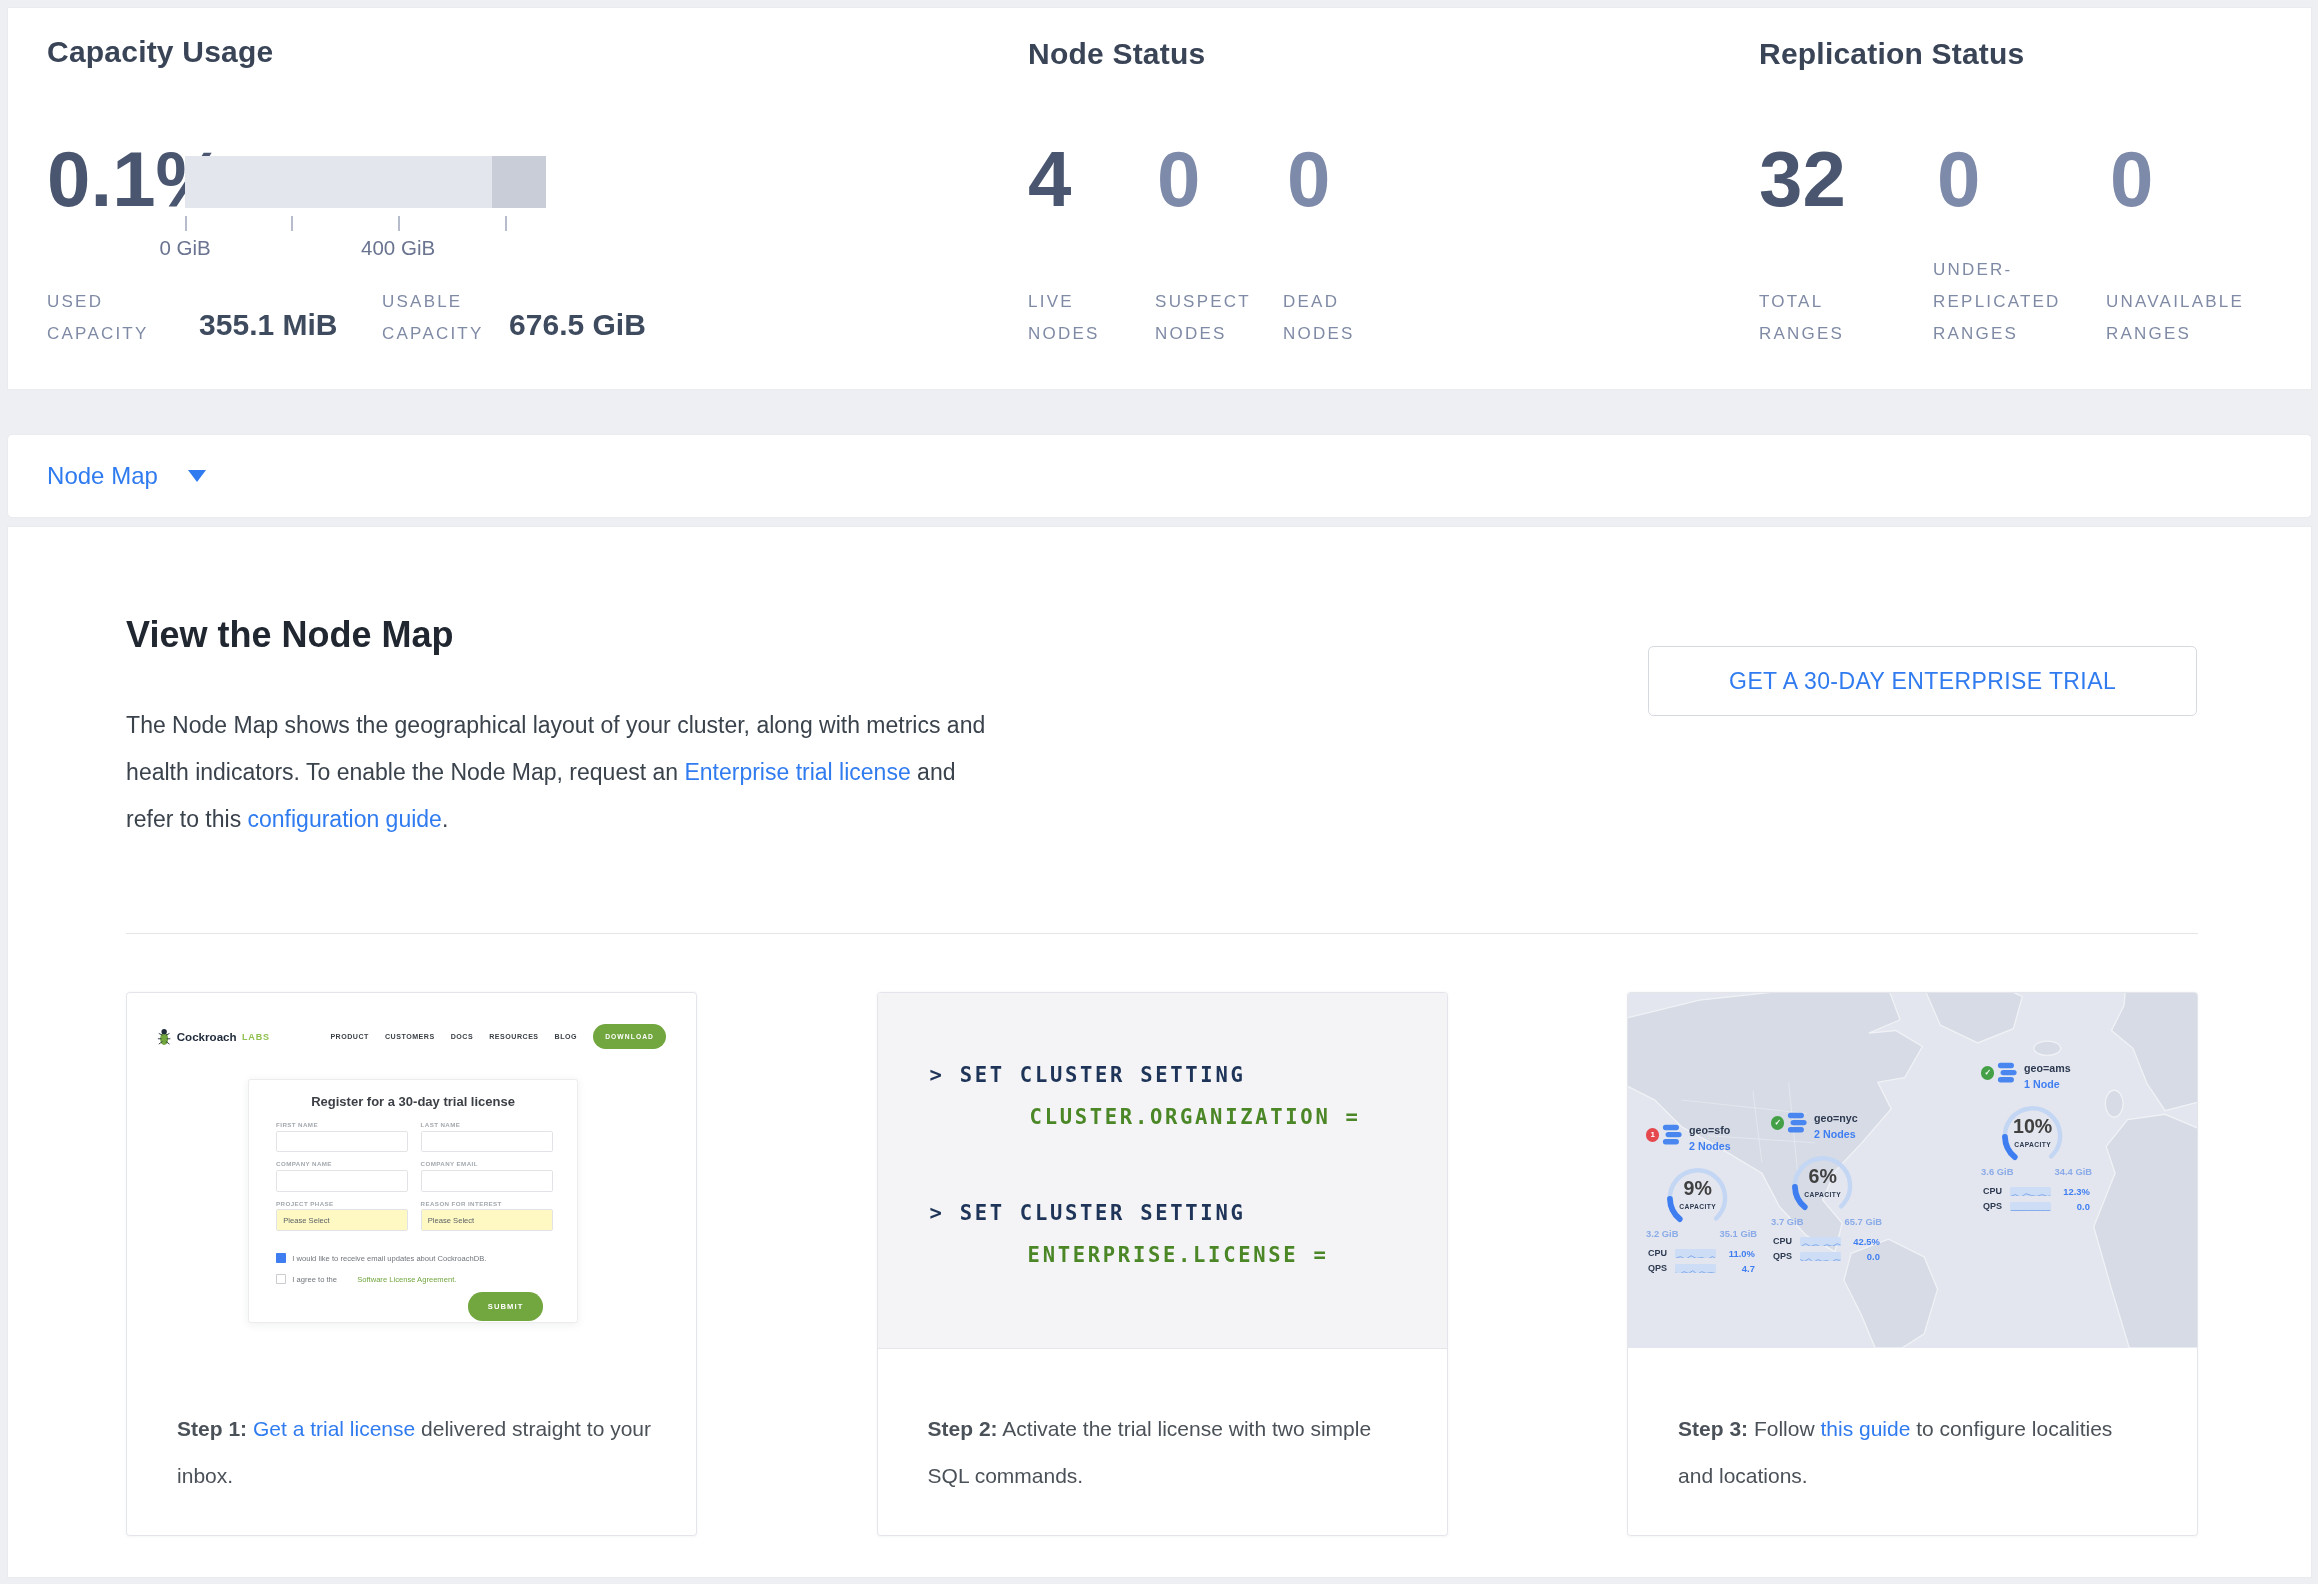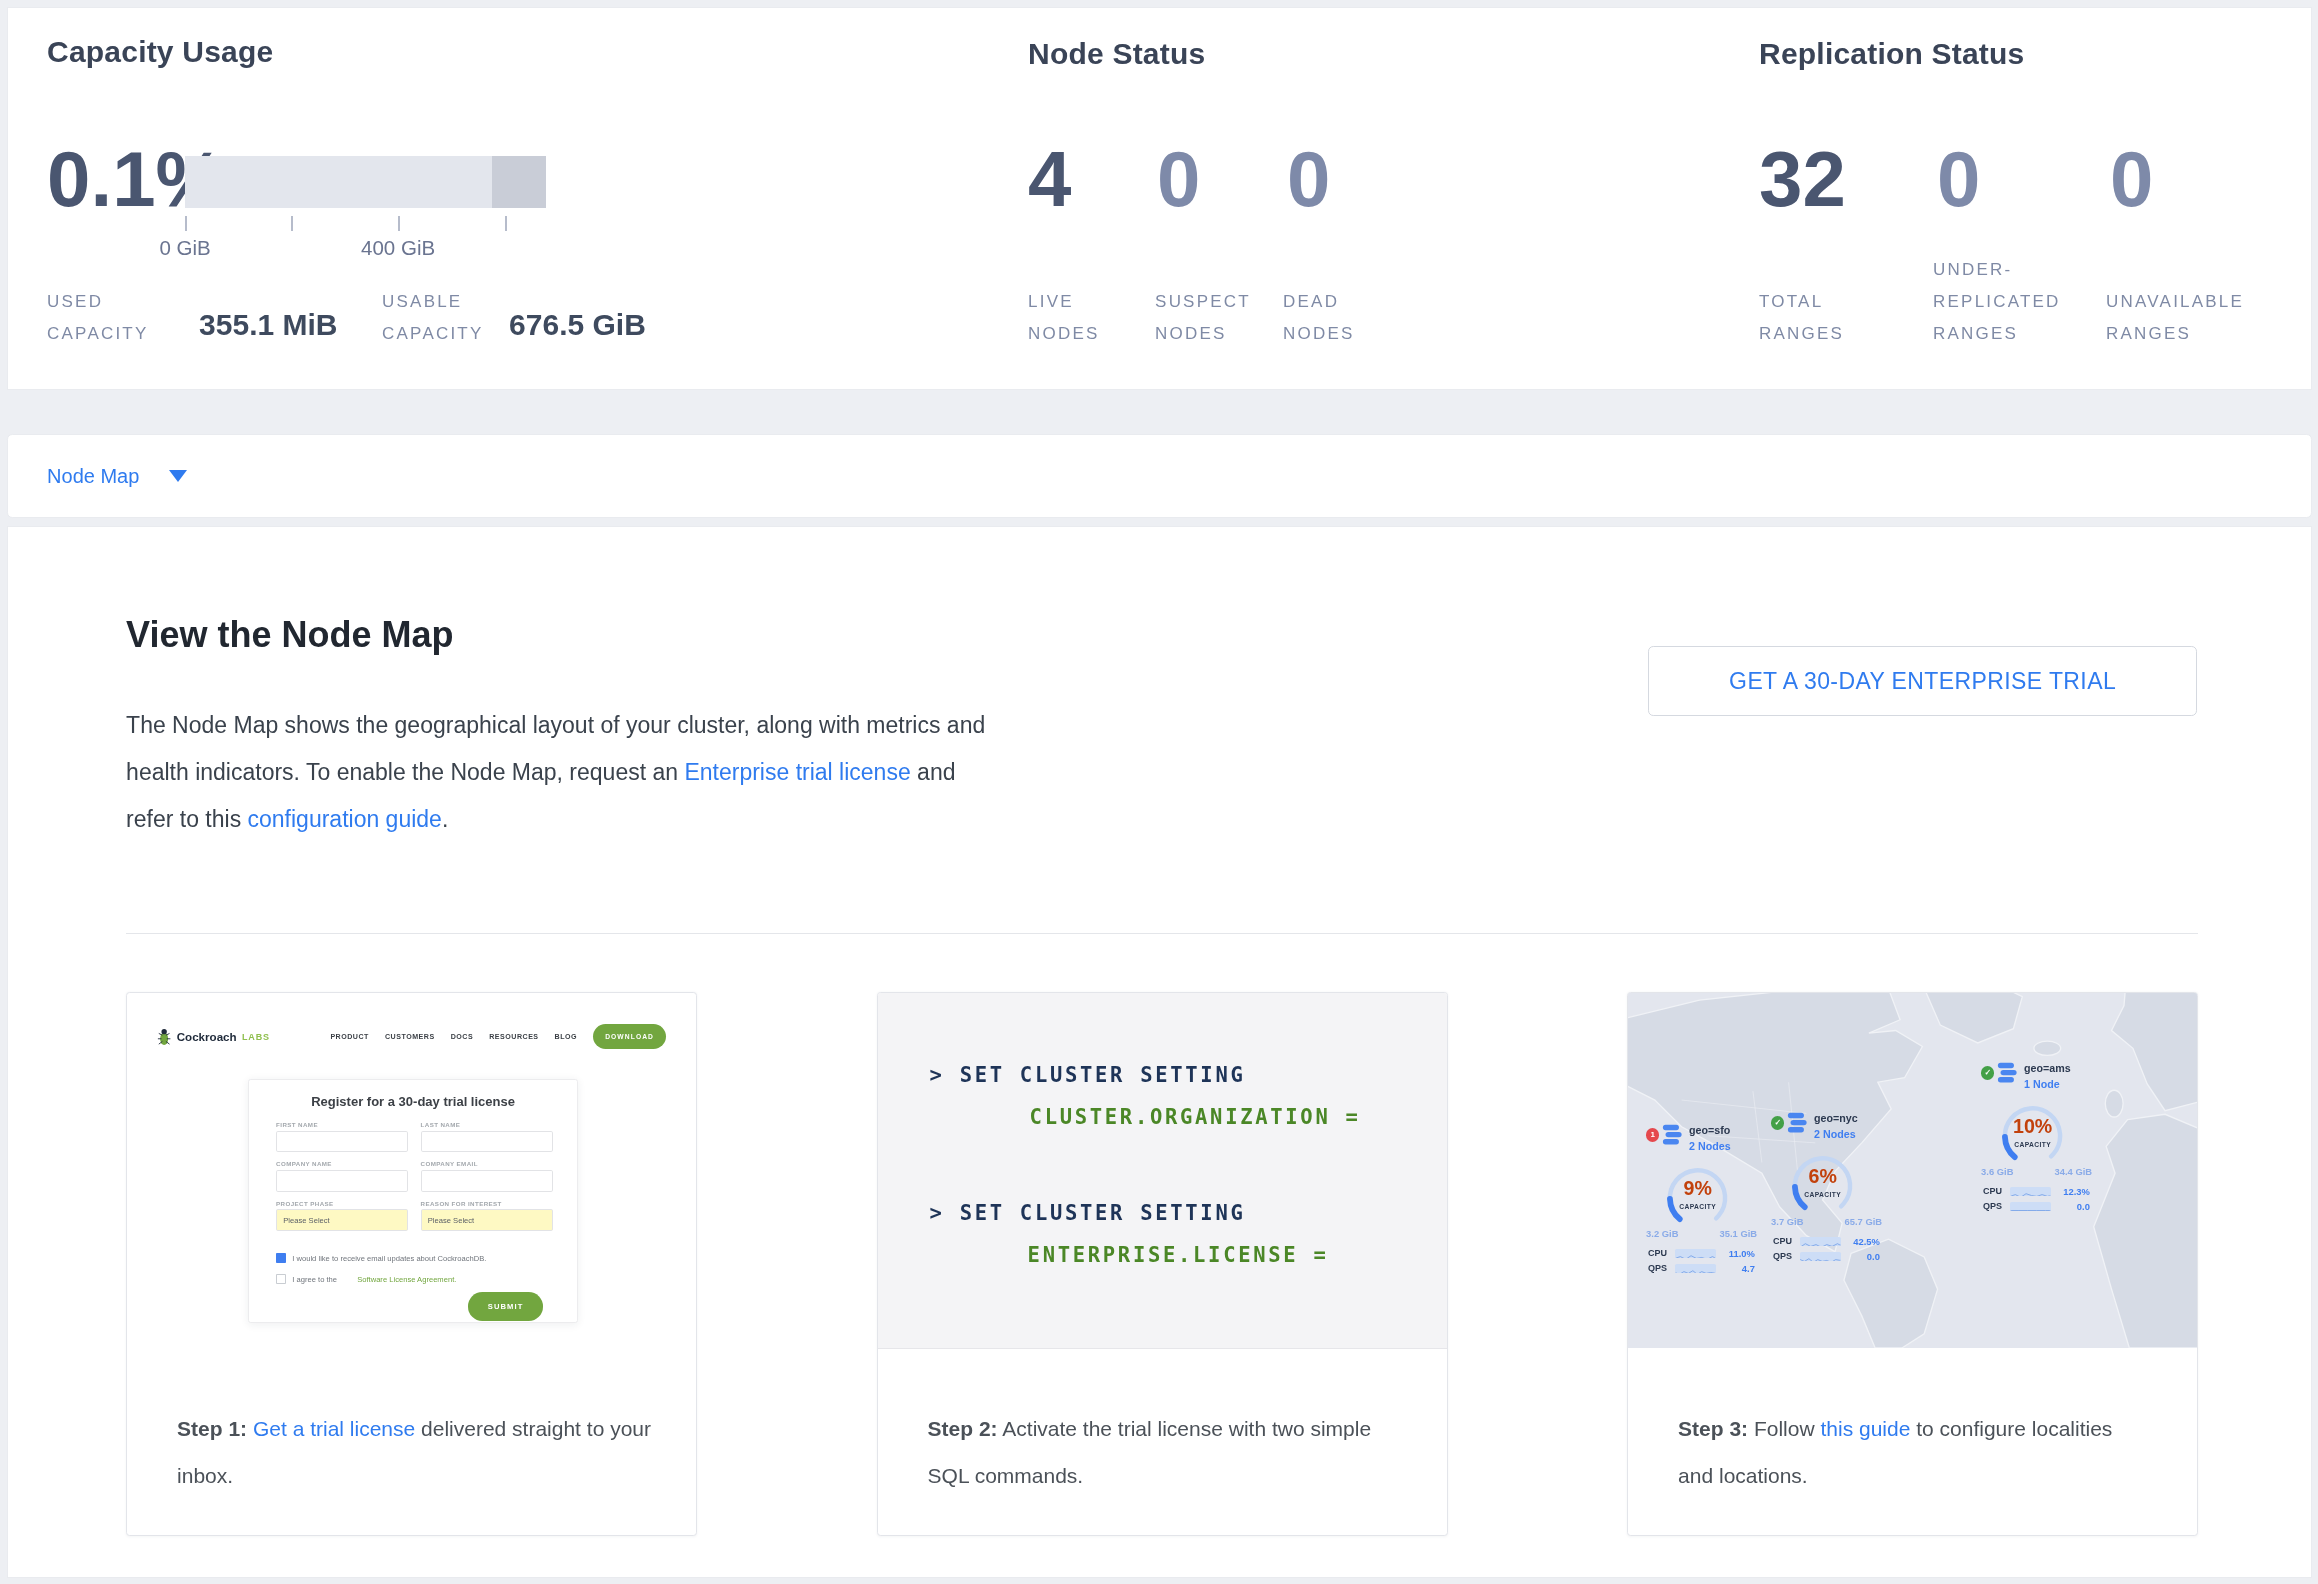--- a/index.html
+++ b/index.html
@@ -14,21 +14,21 @@
   .bignum.dim{color:#7e8aa9;}
   .cap-bar{position:absolute;left:177px;top:148px;width:361px;height:52px;background:#e3e6ed;}
   .cap-bar .tail{position:absolute;right:0;top:0;height:100%;width:54px;background:#c9cdd7;}
   .tick{position:absolute;top:208px;width:1.8px;height:15px;background:#b6bccb;}
   .tick-label{position:absolute;top:228px;transform:translateX(-50%);font-size:20.5px;color:#6a7490;}
   .stat-label{position:absolute;font-size:17px;font-weight:500;color:#7f8aa5;letter-spacing:2.2px;line-height:32px;}
   .stat-value{position:absolute;font-size:30px;font-weight:700;color:#3e4a5e;}
 
   
   #selector-panel{left:7.1px;top:434px;right:7.1px;height:84px;border-radius:5.3px;display:flex;align-items:center;cursor:pointer;}
-  #selector-panel .sel-label{margin-left:39px;font-size:20px;font-weight:500;color:#2f7bef;}
+  #selector-panel .sel-label{margin-left:39px;font-size:24px;font-weight:500;color:#2f7bef;}
   .caret-down{width:0;height:0;margin-left:30px;border-left:9.8px solid transparent;border-right:9.8px solid transparent;border-top:12.5px solid #2f7bef;}
 
   
   #main-panel{left:7.1px;top:526px;right:7.1px;height:1052px;}
   #main-panel h2{position:absolute;left:118px;top:87px;margin:0;font-size:36px;font-weight:600;color:#212730;}
   .para{position:absolute;left:118px;top:175px;width:860px;font-size:23px;line-height:47px;color:#3a424c;}
   a.link{color:#2f7bef;text-decoration:none;cursor:pointer;}
   .cta{position:absolute;left:1640px;top:119px;width:549px;height:70px;box-sizing:border-box;
        background:#fff;border:0.9px solid #d5d9e0;border-radius:5.3px;display:flex;align-items:center;justify-content:center;
        font-size:23px;font-weight:500;letter-spacing:0.4px;color:#2f7bef;cursor:pointer;}
@@ -79,21 +79,21 @@
   .c-badge{position:absolute;left:0;top:5.3px;width:13.4px;height:13.4px;border-radius:50%;color:#fff;font-size:8px;font-weight:700;
            display:flex;align-items:center;justify-content:center;}
   .c-badge.err{background:#e5484d;} .c-badge.ok{background:#43a047;}
   .c-icon{position:absolute;left:16px;top:0;}
   .c-name{position:absolute;left:43px;top:0.9px;font-size:10.7px;font-weight:700;color:#2c3950;white-space:nowrap;}
   .c-nodes{position:absolute;left:43px;top:17px;font-size:10.7px;font-weight:700;color:#3f7ef0;white-space:nowrap;}
   .gauge{position:absolute;left:7.1px;top:34px;width:89px;height:89px;}
   .gauge svg{position:absolute;left:0;top:0;}
   .gauge-track{fill:none;stroke:#c3d6f3;stroke-width:5;stroke-linecap:round;stroke-dasharray:150 45;}
   .gauge-used{fill:none;stroke:#3f7ef0;stroke-width:6.5;stroke-linecap:round;stroke-dasharray:26 169;}
-  .g-pct{position:absolute;left:0;right:0;top:19.6px;text-align:center;font-size:19.6px;font-weight:700;color:#c2410c;}
+  .g-pct{position:absolute;left:0;right:0;top:19.6px;text-align:center;font-size:19.6px;font-weight:700;color:#404040;}
   .g-cap{position:absolute;left:0;right:0;top:46px;text-align:center;font-size:6.7px;font-weight:700;color:#2c3950;letter-spacing:0.4px;}
   .c-min{position:absolute;left:0;top:105px;font-size:9.4px;font-weight:700;color:#8aabe8;}
   .c-max{position:absolute;right:0;top:105px;font-size:9.4px;font-weight:700;color:#8aabe8;}
   .m-row{position:absolute;left:1.8px;width:107px;height:10.7px;}
   .m-row .m-label{position:absolute;left:0;top:0;font-size:9px;font-weight:700;color:#2c3950;}
   .m-row .spark{position:absolute;left:27px;top:0.9px;width:41px;height:9px;background:#cdddf6;border-radius:1.8px;overflow:hidden;}
   .m-row .m-val{position:absolute;right:0;top:0;font-size:9.4px;font-weight:700;color:#3f7ef0;}
   .r-cpu{top:125px;} .r-qps{top:140px;}
 </style>
 </head>

